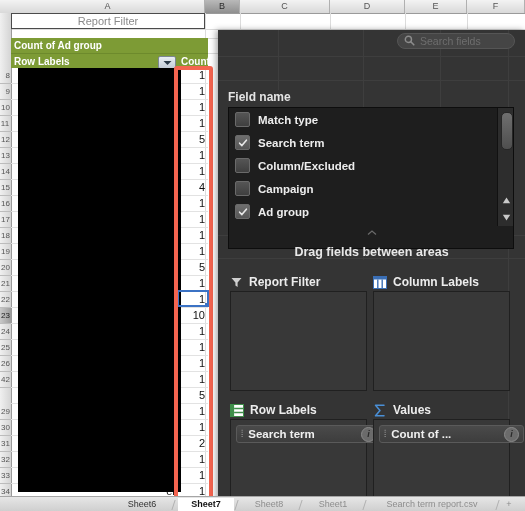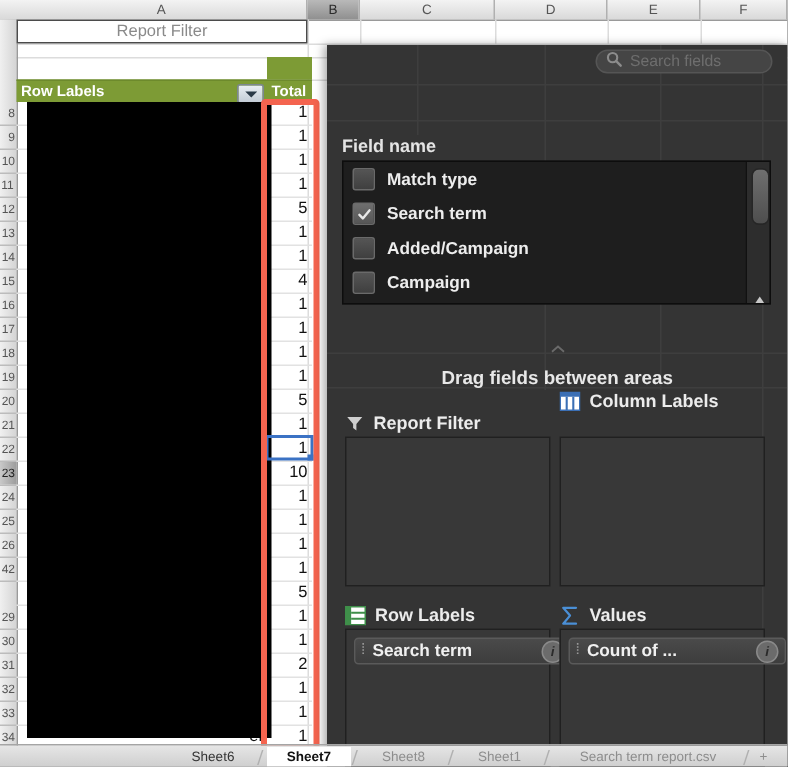--- a/index.html
+++ b/index.html
@@ -115,21 +115,21 @@
   .searchrow{position:relative;height:24px;}
   .searchfield{position:absolute;right:10px;top:3px;width:118px;height:16px;
     border-radius:8px;background:#454545;border:1px solid #555;
     display:flex;align-items:center;box-sizing:border-box;}
   .searchfield .mag{margin-left:6px;margin-right:5px;display:block;}
   .searchfield .ph{color:#6e6e6e;font-size:10.5px;}
 
   .fieldname-lbl{position:absolute;left:10px;top:60px;color:#e4e4e4;
     font-size:12px;font-weight:bold;}
 
-  .fieldlist{position:absolute;left:10px;top:77px;width:286px;height:96px;
+  .fieldlist{position:absolute;left:10px;top:77px;width:286px;height:142px;
     background:#1e1e1e;border:1px solid #0d0d0d;box-sizing:border-box;
     overflow:hidden;}
   .fl-item{position:relative;height:23px;display:flex;align-items:center;
     padding-left:6px;box-sizing:border-box;}
   .fl-item .cb{width:13px;height:13px;border-radius:2px;flex:0 0 auto;
     background:linear-gradient(#555,#3f3f3f);border:1px solid #6a6a6a;
     margin-right:8px;display:flex;align-items:center;justify-content:center;}
   .fl-item .cb.on{background:linear-gradient(#6e6e6e,#565656);}
   .fl-item .cb svg{display:block;}
   .fl-item .nm{color:#ededed;font-size:11.5px;font-weight:bold;white-space:nowrap;}
@@ -228,30 +228,31 @@
       <div class="rh" style="top: 391px; height: 16px; line-height: 15px;">29</div>
       <div class="rh" style="top: 407px; height: 16px; line-height: 15px;">30</div>
       <div class="rh" style="top: 423px; height: 16px; line-height: 15px;">31</div>
       <div class="rh" style="top: 439px; height: 16px; line-height: 15px;">32</div>
       <div class="rh" style="top: 455px; height: 16px; line-height: 15px;">33</div>
       <div class="rh" style="top: 471px; height: 16px; line-height: 15px;">34</div>
     </div>
 
   <div class="cell-reportfilter">Report Filter</div>
 
+  <div class="pv-title">Count of Ad group</div>
   <div class="pv-title-b"></div>
   <div class="pv-rowlabels">
     <span>Row Labels</span>
     <span class="pv-drop">
       <svg width="9" height="6" viewBox="0 0 9 6">
           <path d="M0.5 1 L4.5 5 L8.5 1 Z" fill="#2b3a48"></path>
         </svg>
     </span>
   </div>
-  <div class="pv-total">Total</div>
+  <div class="pv-total">Count</div>
 
   <div id="rows-host">
       <div class="datarow" style="top: 68px;">
         <div class="dr-label">e prices</div>
         <div class="dr-val">1</div>
       </div>
       <div class="datarow" style="top: 84px;">
         <div class="dr-label"></div>
         <div class="dr-val">1</div>
       </div>
@@ -418,21 +419,21 @@
         <div class="fl-item">
           <span class="cb on">
             <svg width="10" height="10" viewBox="0 0 10 10">
               <path d="M1.6 5.2 L3.9 7.6 L8.4 2.2" fill="none" stroke="#e8e8e8" stroke-width="1.6" stroke-linecap="round" stroke-linejoin="round"></path>
             </svg>
           </span>
           <span class="nm">Search term</span>
         </div>
         <div class="fl-item">
           <span class="cb"></span>
-          <span class="nm">Added/Campaign</span>
+          <span class="nm">Column/Excluded</span>
         </div>
         <div class="fl-item">
           <span class="cb"></span>
           <span class="nm">Campaign</span>
         </div>
         <div class="fl-item">
           <span class="cb on">
             <svg width="10" height="10" viewBox="0 0 10 10">
               <path d="M1.6 5.2 L3.9 7.6 L8.4 2.2" fill="none" stroke="#e8e8e8" stroke-width="1.6" stroke-linecap="round" stroke-linejoin="round"></path>
             </svg>
@@ -468,21 +469,21 @@
   <div class="area-lbl" style="left:12px;top:245px;">
     <span class="ic">
       <svg width="13" height="13" viewBox="0 0 13 13">
         <path d="M1.5 2 L11.5 2 L7.6 6.6 L7.6 11 L5.4 9.4 L5.4 6.6 Z" fill="#cfcfcf"></path>
       </svg>
     </span>
     <span>Report Filter</span>
   </div>
   <div class="dropzone" style="left:12px;top:261px;width:137px;height:100px;"></div>
 
-  <div class="area-lbl" style="left:155px;top:230px;">
+  <div class="area-lbl" style="left:155px;top:245px;">
     <span class="ic">
       <svg width="14" height="13" viewBox="0 0 14 13">
         <rect x="0.5" y="0.5" width="13" height="12" fill="#ffffff" stroke="#3b6fb5"></rect>
         <rect x="0.5" y="0.5" width="13" height="3" fill="#3b6fb5"></rect>
         <path d="M4.8 3.5 L4.8 12.5 M9.2 3.5 L9.2 12.5" stroke="#3b6fb5" stroke-width="1.4"></path>
       </svg>
     </span>
     <span>Column Labels</span>
   </div>
   <div class="dropzone" style="left:155px;top:261px;width:137px;height:100px;"></div>

